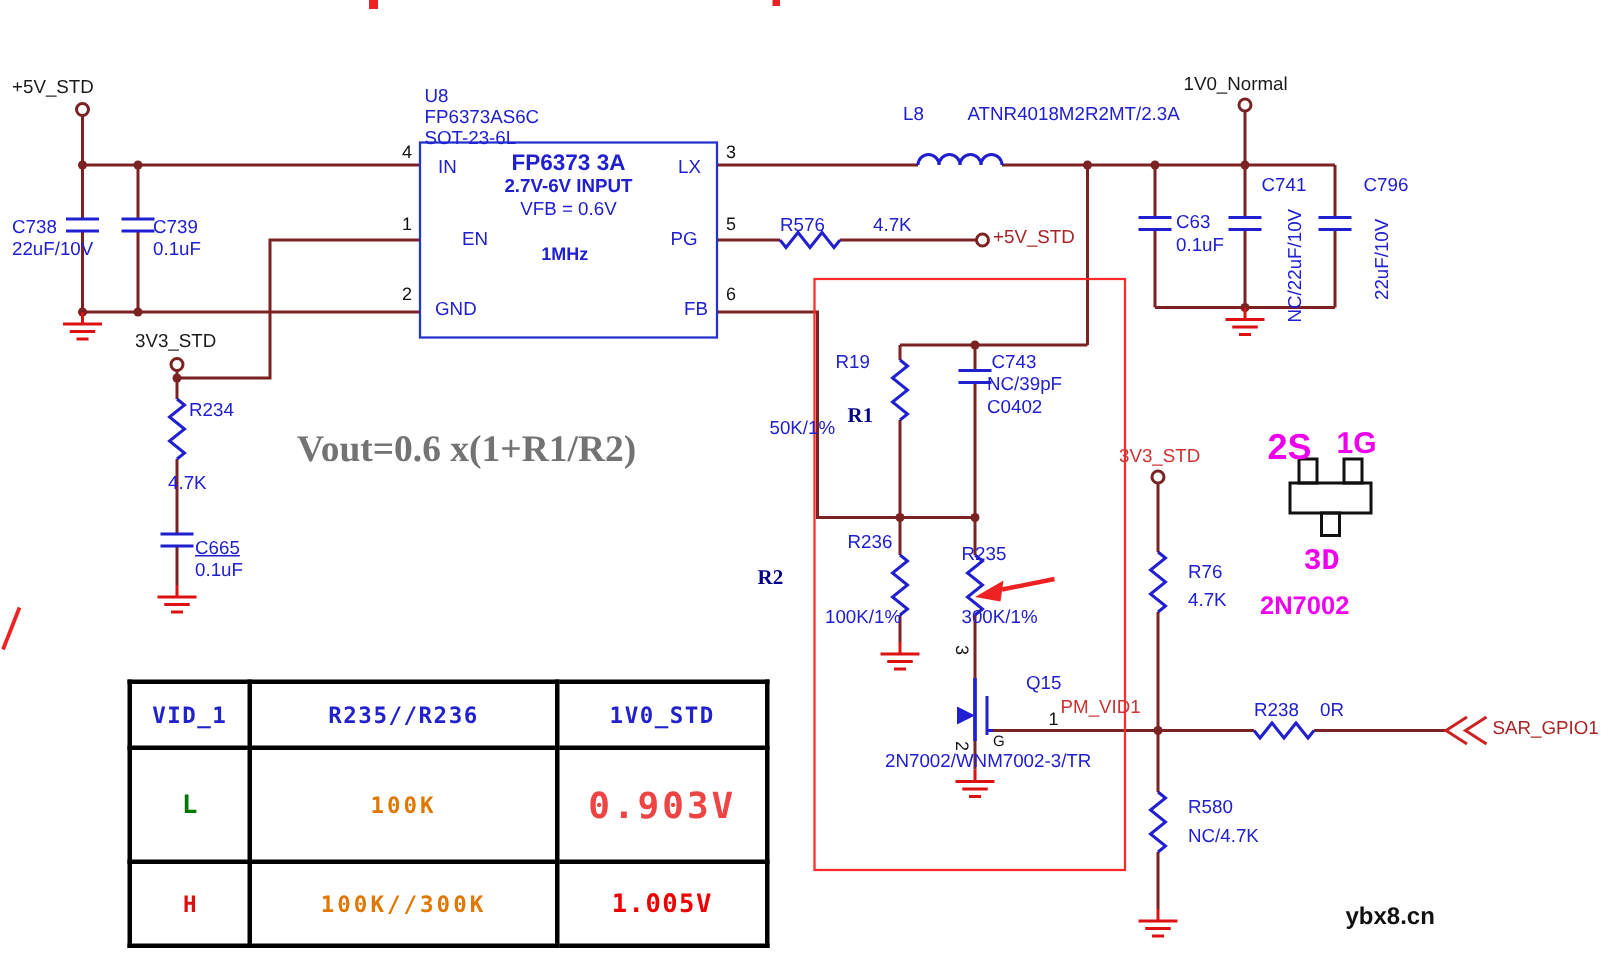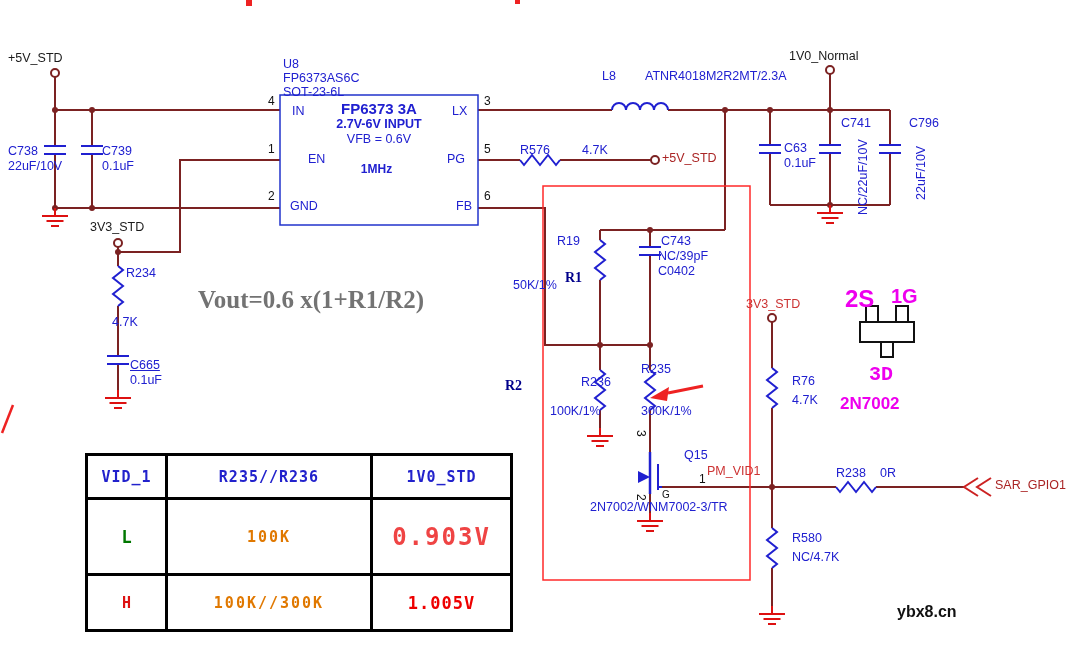--- a/index.html
+++ b/index.html
@@ -244,21 +244,21 @@
   <div class="lbl blue rotccw" style="left:856px; top:215px;">NC/22uF/10V</div>
   <div class="lbl blue" style="left:909px; top:116px;">C796</div>
   <div class="lbl blue rotccw" style="left:914px; top:200px;">22uF/10V</div>
 
   <div class="lbl blue" style="left:557px; top:234px;">R19</div>
   <div class="lbl blue" style="left:513px; top:250px;margin-top:28px;">50K/1%</div>
   <div class="navybold" style="left:565px; top:270px;text-align:right;">R1</div>
   <div class="lbl blue" style="left:661px; top:234px;">C743</div>
   <div class="lbl blue" style="left:658px; top:249px;">NC/39pF</div>
   <div class="lbl blue" style="left:658px; top:264px;">C0402</div>
-  <div class="lbl blue" style="left:565px; top:375px;margin-left:16px;">R236</div>
+  <div class="lbl blue" style="left:565px; top:354px;">R236</div>
   <div class="lbl blue" style="left:550px; top:404px;">100K/1%</div>
   <div class="lbl blue" style="left:641px; top:362px;">R235</div>
   <div class="lbl blue" style="left:641px; top:404px;">300K/1%</div>
   <div class="navybold" style="left:505px; top:378px;">R2</div>
 
   <div class="lbl blue" style="left:684px; top:448px;">Q15</div>
   <div class="lbl blue" style="left:590px; top:500px;">2N7002/WNM7002-3/TR</div>
   <div class="pinnum rotcw" style="left:648px; top:430px;">3</div>
   <div class="pinnum" style="left:699px; top:472px;">1</div>
   <div class="pinnum rotcw" style="left:648px; top:494px;">2</div>

